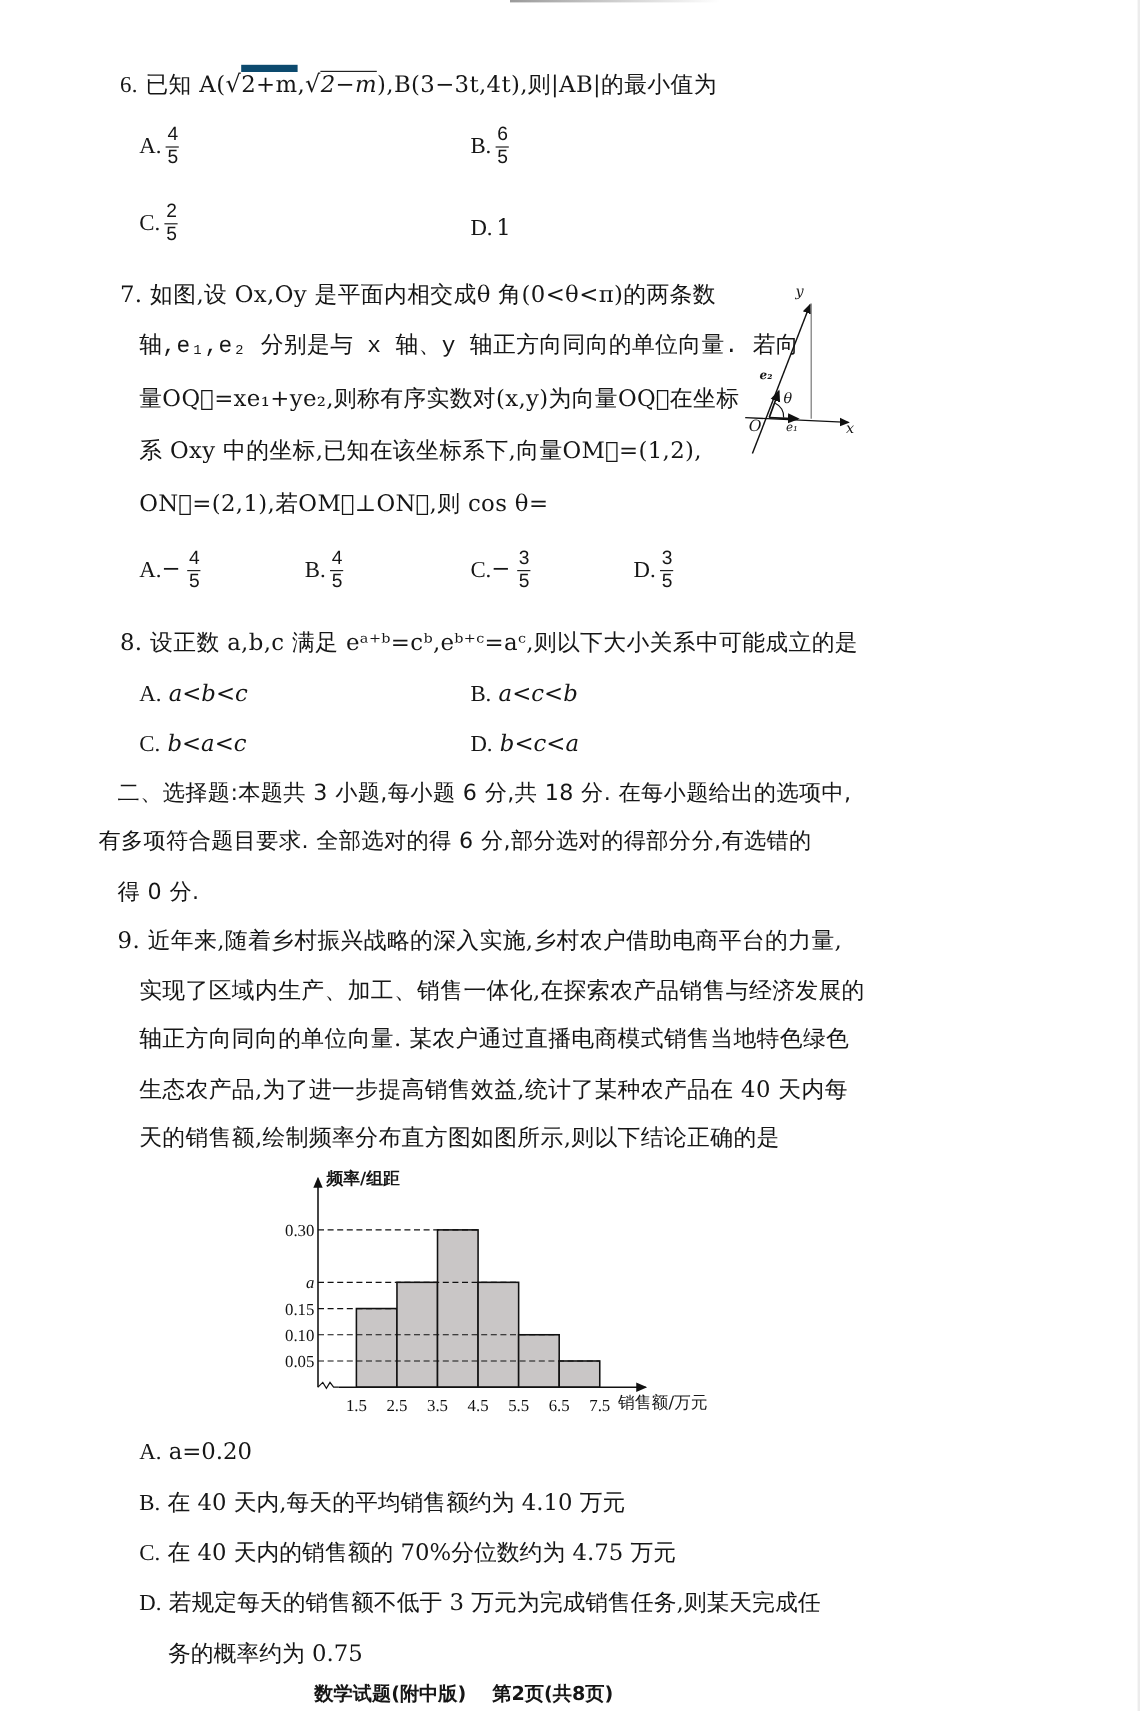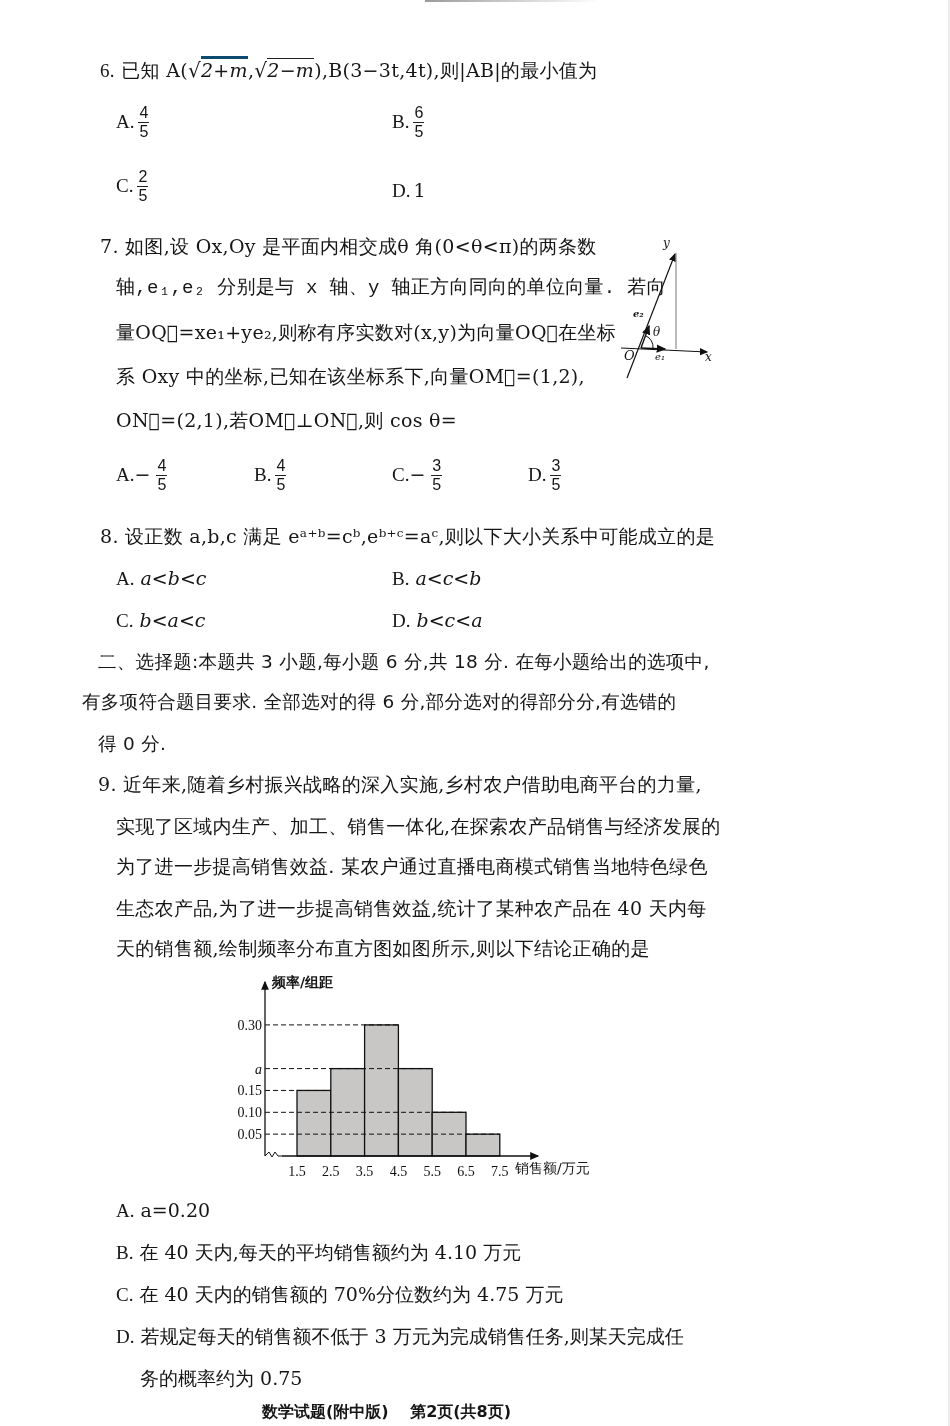--- a/index.html
+++ b/index.html
@@ -27,21 +27,21 @@
   .footer span { margin: 0 8px; }
 </style>
 </head>
 <body>
 
 <div class="topbar"></div>
 <div class="rightedge"></div>
 
 <div class="line" style="left:100px; top:58px;">
   <span style="font-family:'Liberation Serif',serif;">6.</span>
-  <span style="font-style:normal;">已知 A(</span><span style="font-size:20px;">√</span><span style="border-top:3px solid #0c4a6e; font-style:italic;">2+m</span><span>,</span><span style="font-size:20px;">√</span><span style="border-top:1px solid #222; font-style:italic;">2−m</span><span>),B(3−3t,4t),则|AB|的最小值为</span>
+  <span style="font-style:normal;">已知 A(</span><span style="font-size:20px;">√</span><span style="border-top:6px solid #0c4a6e; ">2+m</span><span>,</span><span style="font-size:20px;">√</span><span style="border-top:1px solid #222; font-style:italic;">2−m</span><span>),B(3−3t,4t),则|AB|的最小值为</span>
 </div>
 
 <div class="opt" style="left:116px; top:104px;">
   <span class="lbl">A.</span><span class="frac">
       <span class="num">4</span>
       <span>5</span>
     </span>
 </div>
 <div class="opt" style="left:392px; top:104px;">
   <span class="lbl">B.</span><span class="frac">
@@ -131,21 +131,21 @@
 <div class="opt" style="left:392px; top:608px;">
   <span class="lbl">D.</span> <i>b&lt;c&lt;a</i>
 </div>
 
 <div class="line bold" style="left:98px; top:650px;">二、选择题:本题共 3 小题,每小题 6 分,共 18 分. 在每小题给出的选项中,</div>
 <div class="line bold" style="left:82px; top:690px;">有多项符合题目要求. 全部选对的得 6 分,部分选对的得部分分,有选错的</div>
 <div class="line bold" style="left:98px; top:732px;">得 0 分.</div>
 
 <div class="line" style="left:98px; top:772px;">9. 近年来,随着乡村振兴战略的深入实施,乡村农户借助电商平台的力量,</div>
 <div class="line" style="left:116px; top:814px;">实现了区域内生产、加工、销售一体化,在探索农产品销售与经济发展的</div>
-<div class="line" style="left:116px; top:854px;">为了进一步提高销售效益. 某农户通过直播电商模式销售当地特色绿色</div>
+<div class="line" style="left:116px; top:854px;">轴正方向同向的单位向量. 某农户通过直播电商模式销售当地特色绿色</div>
 <div class="line" style="left:116px; top:896px;">生态农产品,为了进一步提高销售效益,统计了某种农产品在 40 天内每</div>
 <div class="line" style="left:116px; top:936px;">天的销售额,绘制频率分布直方图如图所示,则以下结论正确的是</div>
 
 <div class="hist">
   <svg id="hist-svg" width="400" height="215" viewBox="0 0 400 215">
     <defs>
       <marker id="harr" markerWidth="8" markerHeight="8" refX="6" refY="4" orient="auto">
         <path d="M0,1 L7,4 L0,7 Z" fill="#111"></path>
       </marker>
     </defs>

